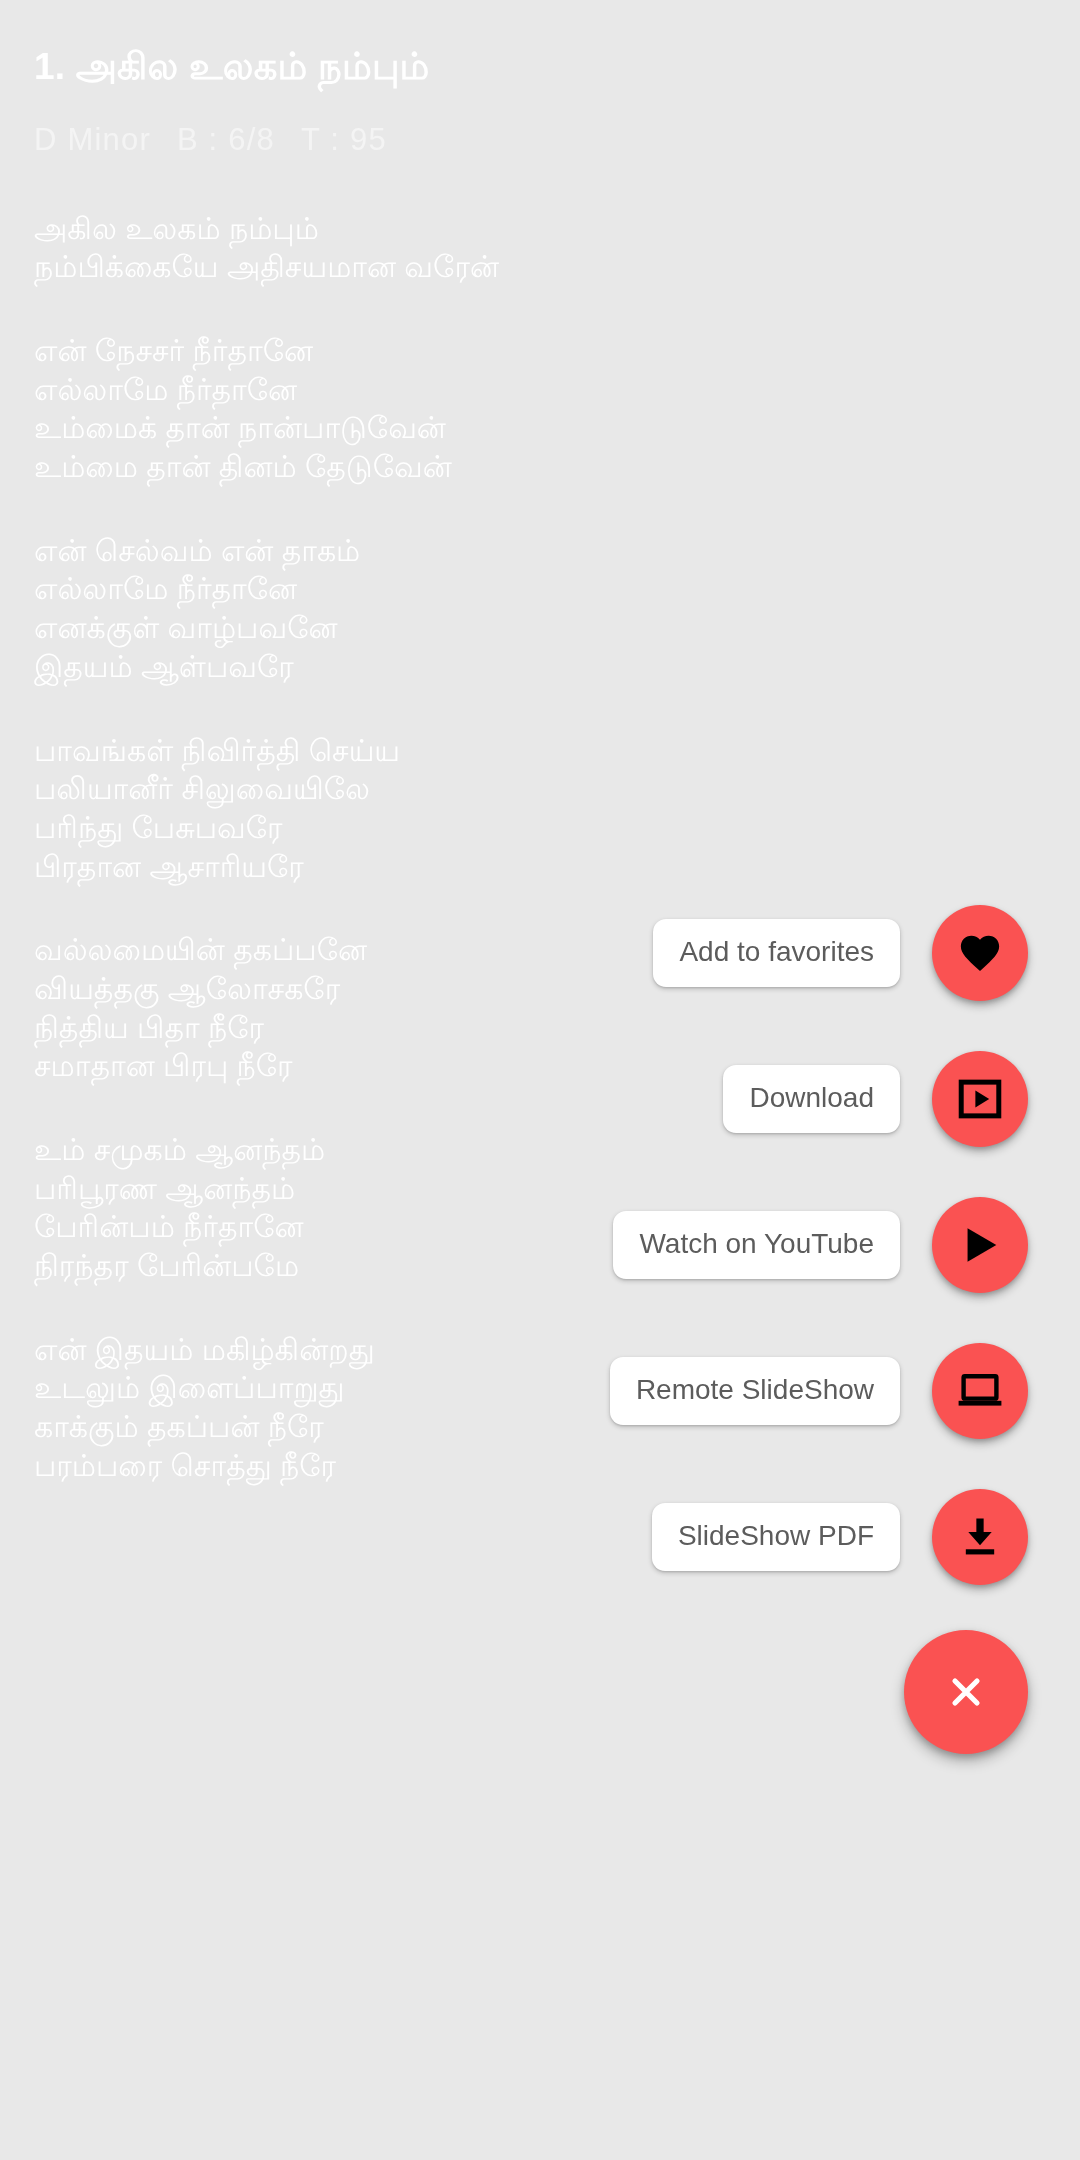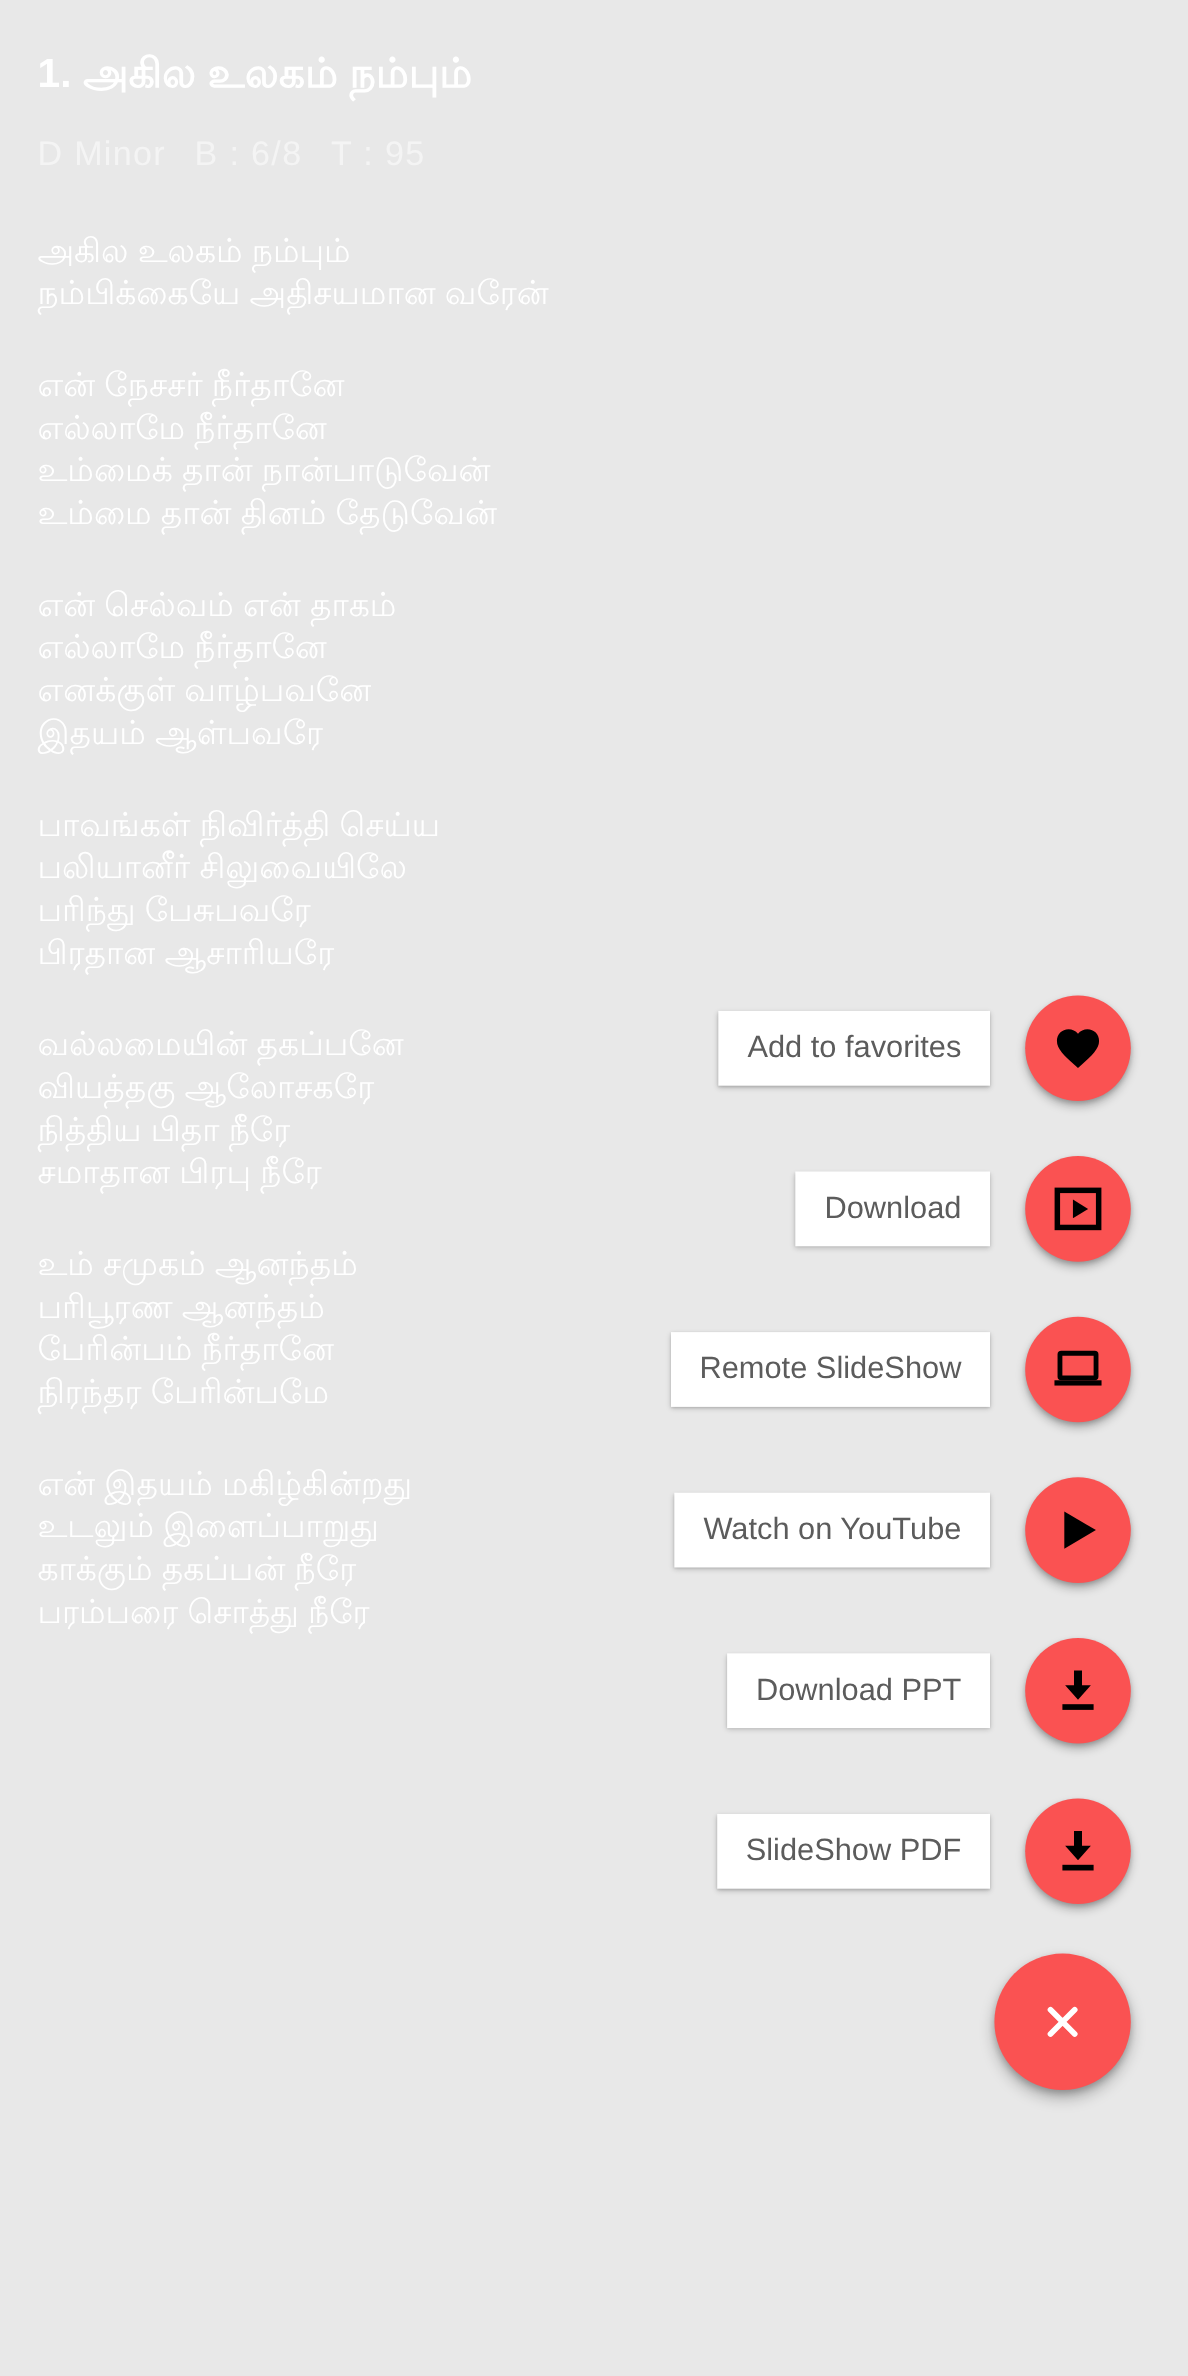--- a/index.html
+++ b/index.html
@@ -76,21 +76,21 @@
     margin-bottom: 40px;
     padding-right: 52px;
   }
 
   .fab-label {
     background: #ffffff;
     color: #5c5c5c;
     font-size: 28px;
     line-height: 1;
     padding: 19px 26px 21px 26px;
-    border-radius: 0;
+    border-radius: 13px;
     margin-right: 32px;
     box-shadow: 0 2px 5px rgba(0,0,0,0.20), 0 1px 2px rgba(0,0,0,0.12);
     white-space: nowrap;
     text-align: center;
   }
 
   .fab-btn {
     width: 96px;
     height: 96px;
     min-width: 96px;
@@ -203,66 +203,55 @@
       <span>
         <svg width="46" height="46" viewBox="0 0 24 24">
           <rect x="2.2" y="3.2" width="19.6" height="17.6" fill="none" stroke="#000000" stroke-width="2.6"></rect>
           <path fill="#000000" d="M9.6 7.6l7.2 4.4-7.2 4.4z"></path>
         </svg>
       </span>
     </button>
   </div>
 
   <div class="fab-row">
+    <div class="fab-label">Watch on YouTube</div>
+    <button class="fab-btn">
+      <span>
+        <svg width="46" height="46" viewBox="0 0 24 24">
+            <path fill="#000000" d="M5.5 3.2l15 8.8-15 8.8z"></path>
+          </svg>
+      </span>
+    </button>
+  </div>
+
+  <div class="fab-row">
     <div class="fab-label">Remote SlideShow</div>
     <button class="fab-btn">
       <span>
         <svg width="48" height="48" viewBox="0 0 24 24">
           <rect x="3.8" y="4.6" width="16.4" height="11.2" rx="0.6" fill="none" stroke="#000000" stroke-width="2.2"></rect>
           <rect x="1.3" y="16.9" width="21.4" height="2.4" fill="#000000"></rect>
         </svg>
       </span>
     </button>
   </div>
 
-  <div class="fab-row">
-    <div class="fab-label">Watch on YouTube</div>
-    <button class="fab-btn">
-      <span>
-        <svg width="46" height="46" viewBox="0 0 24 24">
-            <path fill="#000000" d="M5.5 3.2l15 8.8-15 8.8z"></path>
-          </svg>
-      </span>
-    </button>
-  </div>
-
-  <div class="fab-row">
-    <div class="fab-label">Download PPT</div>
+
+  <div class="fab-row">
+    <div class="fab-label">SlideShow PDF</div>
     <button class="fab-btn">
       <span>
         <svg width="46" height="46" viewBox="0 0 24 24">
           <path fill="#000000" d="M10.1 2.4h3.8v7.0h4.2L12 16.3 5.9 9.4h4.2z"></path>
           <rect x="4.6" y="18.4" width="14.8" height="2.7" fill="#000000"></rect>
         </svg>
       </span>
     </button>
   </div>
 
-  <div class="fab-row">
-    <div class="fab-label">SlideShow PDF</div>
-    <button class="fab-btn">
-      <span>
-        <svg width="46" height="46" viewBox="0 0 24 24">
-          <path fill="#000000" d="M10.1 2.4h3.8v7.0h4.2L12 16.3 5.9 9.4h4.2z"></path>
-          <rect x="4.6" y="18.4" width="14.8" height="2.7" fill="#000000"></rect>
-        </svg>
-      </span>
-    </button>
-  </div>
-
   <div class="fab-row fab-row-close">
     <button class="fab-btn fab-btn-close">
       <span>
         <svg width="48" height="48" viewBox="0 0 24 24">
           <path fill="none" stroke="#ffffff" stroke-width="2.6" stroke-linecap="round" d="M6.5 6.5l11 11M17.5 6.5l-11 11"></path>
         </svg>
       </span>
     </button>
   </div>
 

